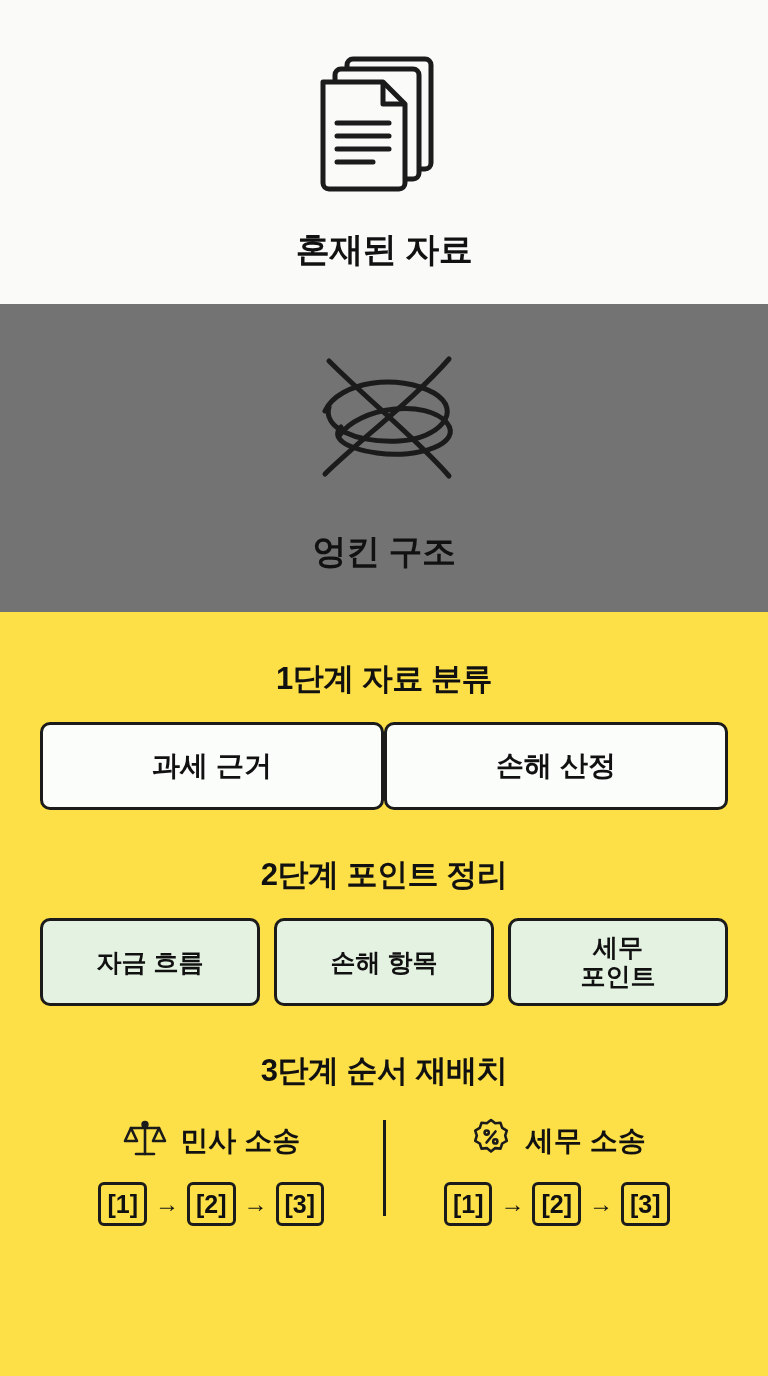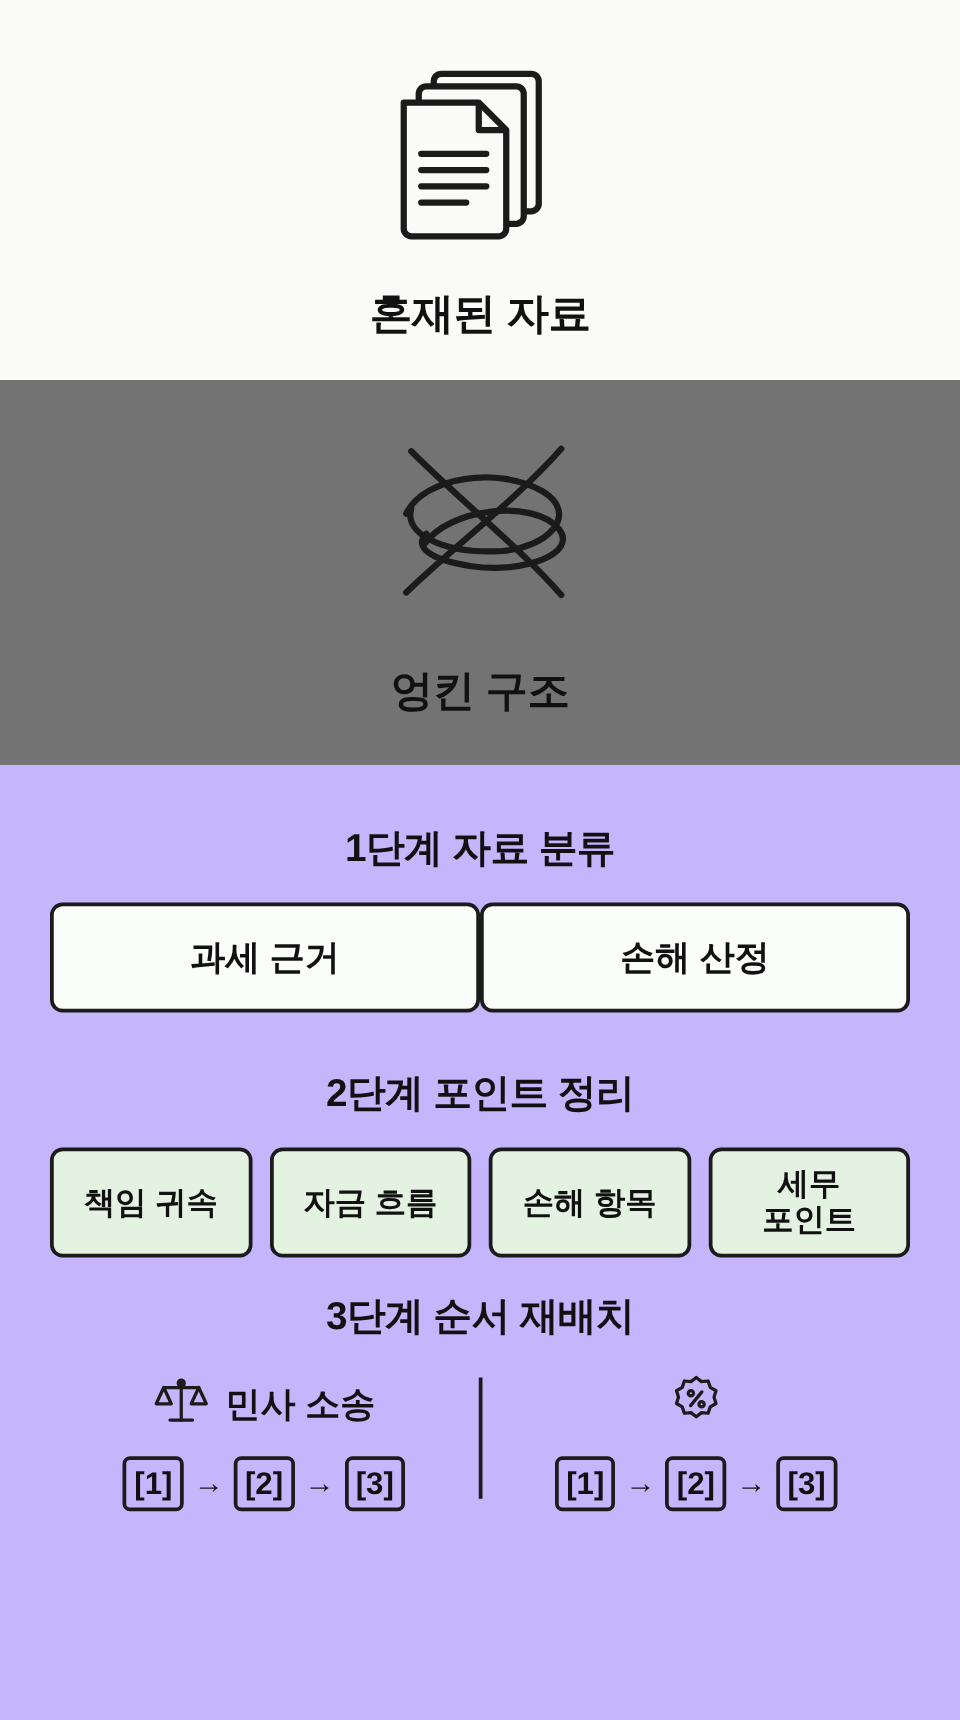--- a/index.html
+++ b/index.html
@@ -50,37 +50,37 @@
     flex-direction: column;
     align-items: center;
     justify-content: center;
   }
   .sec-tangle .sec-title {
     margin-top: 34px;
   }
 
   
   .sec-steps {
-    background: #c4b5fd;
+    background: #fde047;
     flex: 1;
     padding: 0 40px;
     box-sizing: border-box;
     display: flex;
     flex-direction: column;
   }
   .step-heading {
     text-align: center;
     font-size: 31px;
     font-weight: bold;
     color: #111111;
     letter-spacing: -0.5px;
   }
   .step1-heading { margin-top: 46px; }
   .step2-heading { margin-top: 44px; }
-  .step3-heading { margin-top: 26px; }
+  .step3-heading { margin-top: 44px; }
 
   .row-2 {
     margin-top: 22px;
     display: flex;
   }
   .card-lg {
     flex: 1;
     height: 88px;
     background: #fbfdfa;
     border: 3px solid #1b1b1b;
@@ -215,21 +215,20 @@
   <div class="sec-steps">
 
     <div class="step-heading step1-heading">1단계 자료 분류</div>
     <div class="row-2">
       <div class="card-lg">과세 근거</div>
       <div class="card-lg">손해 산정</div>
     </div>
 
     <div class="step-heading step2-heading">2단계 포인트 정리</div>
     <div class="row-4">
-      <div class="card-sm">책임 귀속</div>
       <div class="card-sm">자금 흐름</div>
       <div class="card-sm">손해 항목</div>
       <div class="card-sm">세무
 포인트</div>
     </div>
 
     <div class="step-heading step3-heading">3단계 순서 재배치</div>
     <div class="flow-area">
 
       <div class="flow-col">
@@ -264,20 +263,21 @@
           <span>
             <svg width="46" height="46" viewBox="0 0 46 46" fill="none" xmlns="http://www.w3.org/2000/svg">
               <g stroke="#1b1b1b" stroke-width="2.6" fill="none" stroke-linecap="round" stroke-linejoin="round">
                 <path d="M23 4 l4.2 3.3 5.3 -.5 1.7 5.1 4.6 2.7 -1.6 5.1 1.6 5.1 -4.6 2.7 -1.7 5.1 -5.3 -.5 -4.2 3.3 -4.2 -3.3 -5.3 .5 -1.7 -5.1 -4.6 -2.7 1.6 -5.1 -1.6 -5.1 4.6 -2.7 1.7 -5.1 5.3 .5 Z"></path>
                 <path d="M18.5 26.5 L27.5 15.5"></path>
                 <circle cx="18.7" cy="16.6" r="2.1"></circle>
                 <circle cx="27.3" cy="25.4" r="2.1"></circle>
               </g>
             </svg>
           </span>
+          <span class="flow-label">세무 소송</span>
         </div>
         <div class="flow-steps">
           <span class="chip">[1]</span>
           <span class="arrow">→</span>
           <span class="chip">[2]</span>
           <span class="arrow">→</span>
           <span class="chip">[3]</span>
         </div>
       </div>
 

